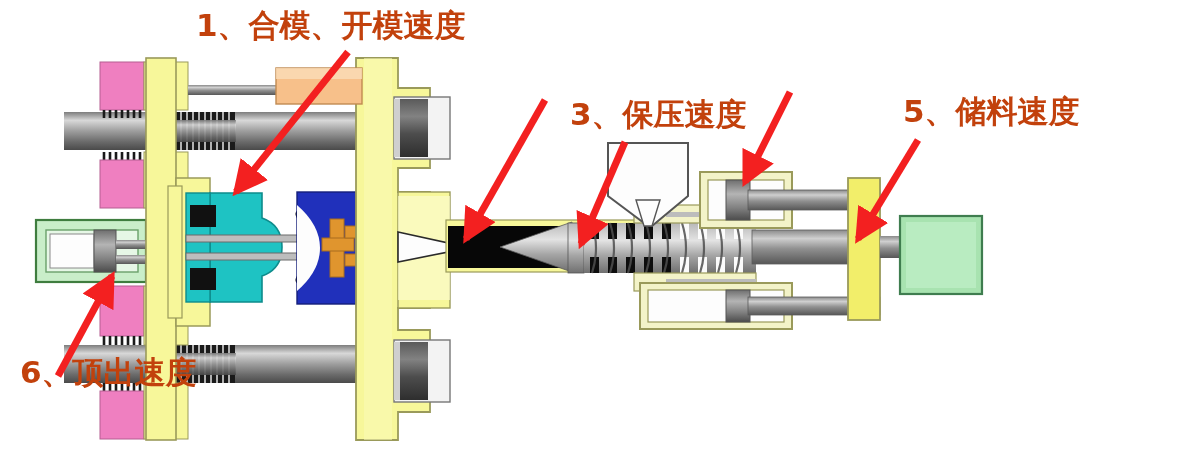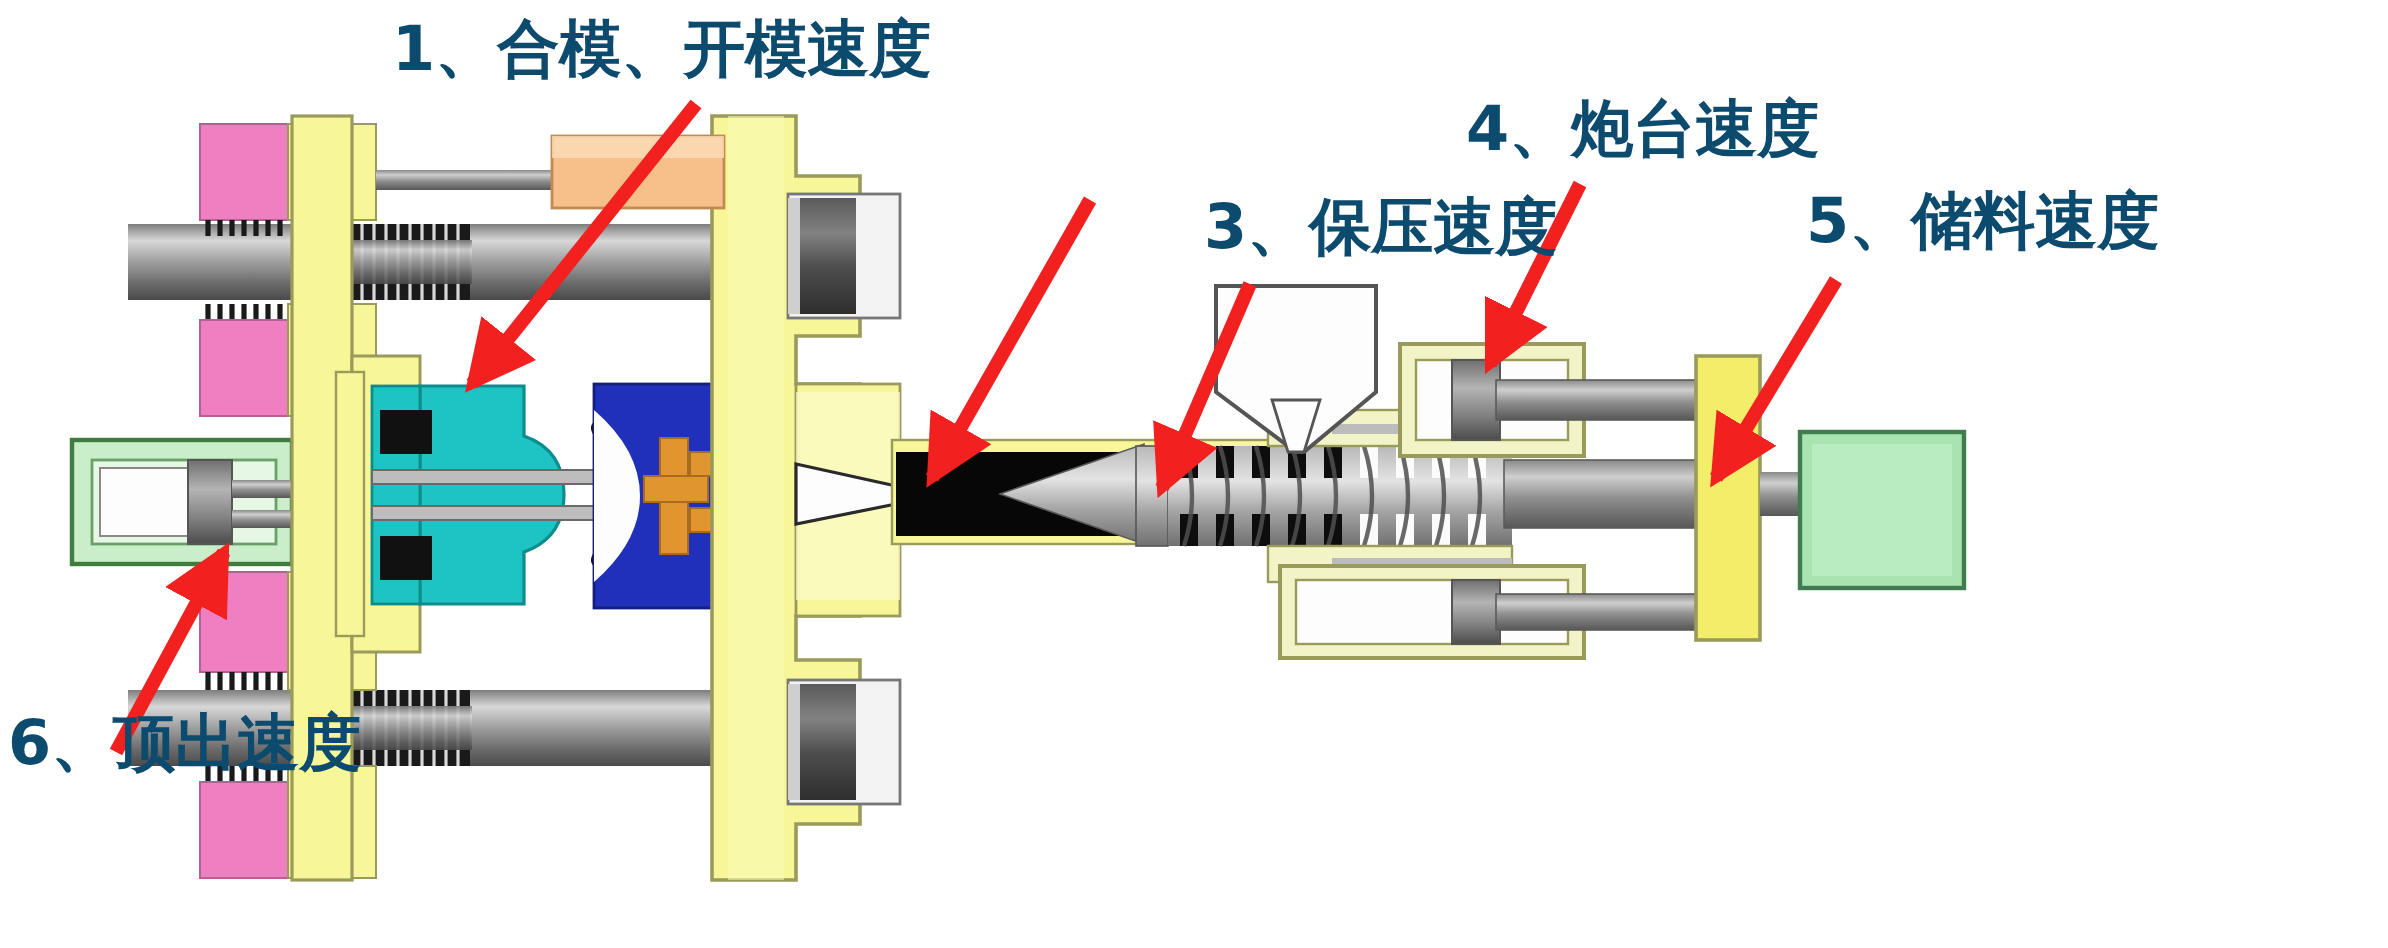--- a/index.html
+++ b/index.html
@@ -1,28 +1,28 @@
 <!DOCTYPE html>
 <html><head>
 <meta charset="utf-8">
 <style>
   html,body{margin:0;padding:0;background:#ffffff;}
   body{width:1194px;height:474px;overflow:hidden;
        font-family:"DejaVu Sans","Liberation Sans",sans-serif;}
   #stage{position:relative;width:1194px;height:474px;background:#fff;}
   #diagram{position:absolute;left:0;top:0;width:1194px;height:474px;}
-  .lbl{position:absolute;color:#0c4a6e;font-weight:700;white-space:nowrap;
+  .lbl{position:absolute;color:#c2410c;font-weight:700;white-space:nowrap;
        font-family:"DejaVu Sans","Liberation Sans",sans-serif;
        font-size:31px;line-height:1;letter-spacing:0px;}
   #lbl1{left:196px;top:10px;}
   #lbl2{left:458px;top:57px;}
-  #lbl3{left:570px;top:99px;margin-left:32px;}
+  #lbl3{left:570px;top:99px;}
   #lbl4{left:733px;top:50px;}
   #lbl5{left:903px;top:96px;text-align:center;}
-  #lbl6{left:4px;top:357px;}
+  #lbl6{left:20px;top:357px;}
 </style>
 </head>
 <body>
 
 <div id="stage">
 
   <svg id="diagram" viewBox="0 0 1194 474">
     <defs>
       <linearGradient id="rodGrad" x1="0" y1="0" x2="0" y2="1">
         <stop offset="0%" stop-color="#7d7d7d"></stop>
@@ -280,17 +280,16 @@
       <line x1="545" y1="100" x2="466" y2="239" marker-end="url(#redArrow)"></line>
       <line x1="625" y1="142" x2="581" y2="244" marker-end="url(#redArrow)"></line>
       <line x1="790" y1="92" x2="745" y2="182" marker-end="url(#redArrow)"></line>
       <line x1="918" y1="140" x2="858" y2="239" marker-end="url(#redArrow)"></line>
       <line x1="58" y1="376" x2="112" y2="276" marker-end="url(#redArrow)"></line>
     </g>
   </svg>
 
   <div class="lbl" id="lbl1">1、合模、开模速度</div>
   <div class="lbl" id="lbl3">3、保压速度</div>
-  <div class="lbl" id="lbl4">4、炮台速度</div>
   <div class="lbl" id="lbl5">5、储料速度</div>
   <div class="lbl" id="lbl6">6、顶出速度</div>
 
 </div>
 
 </body></html>

